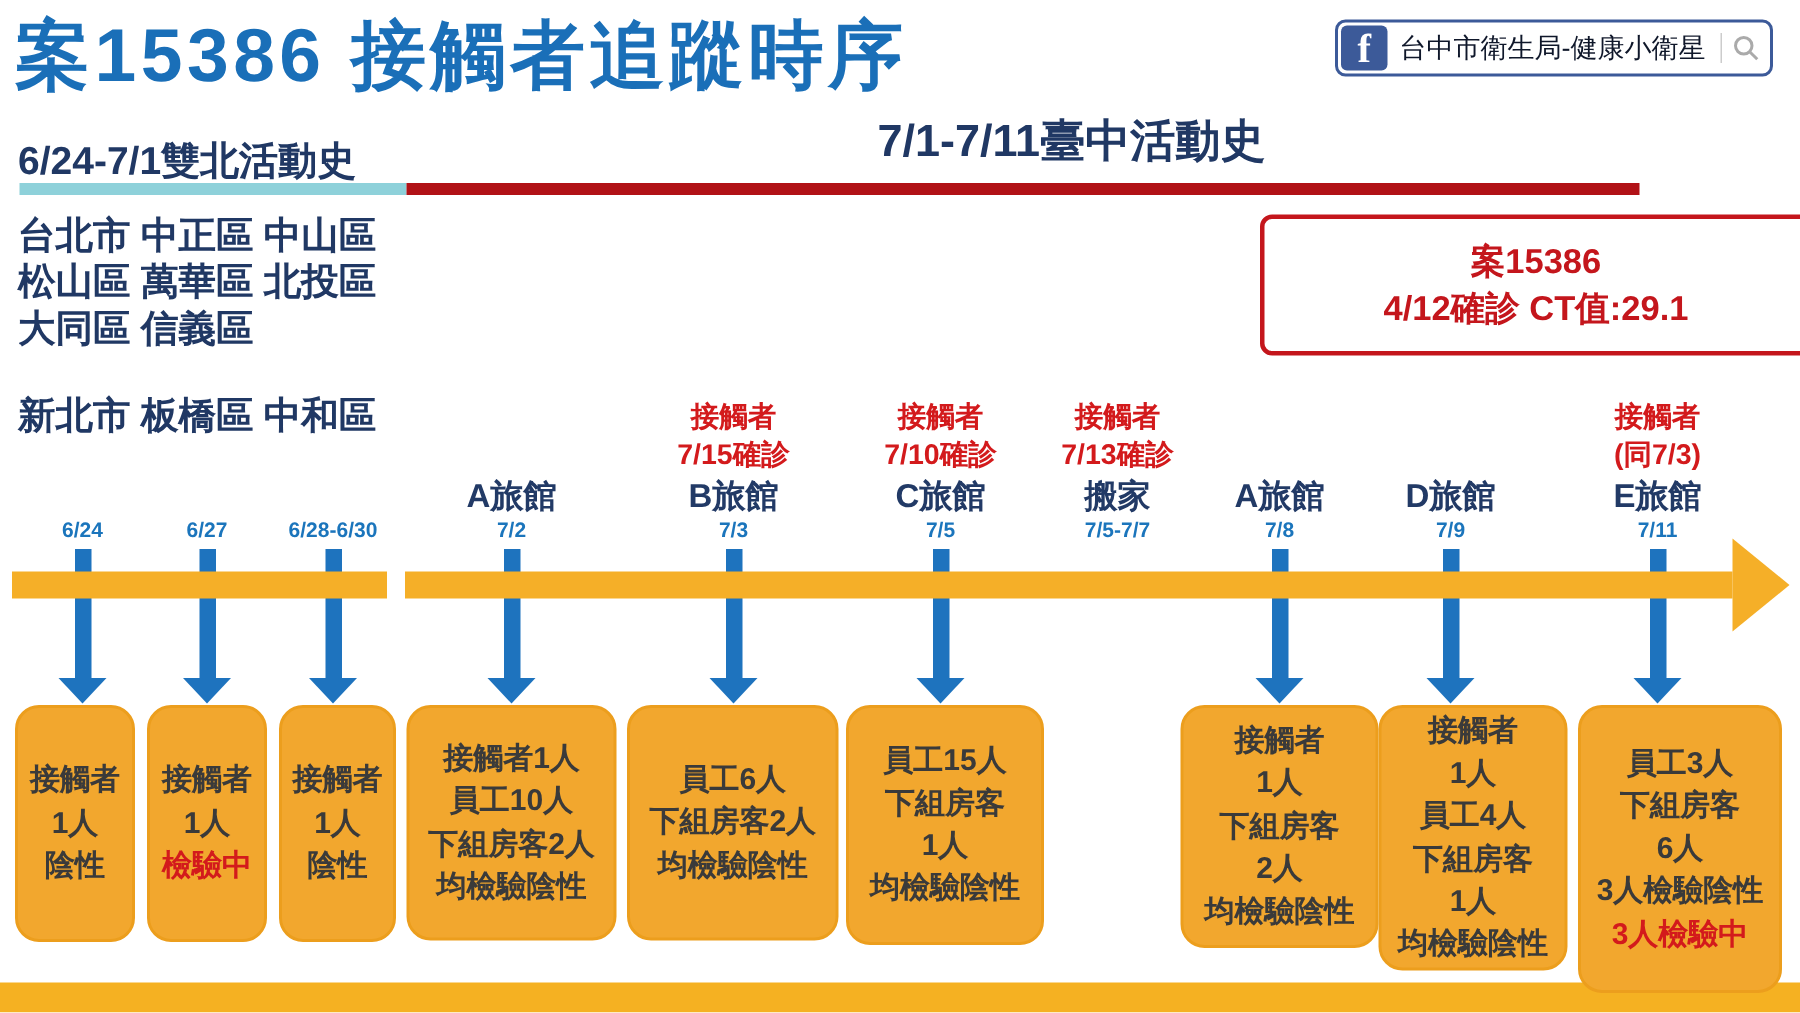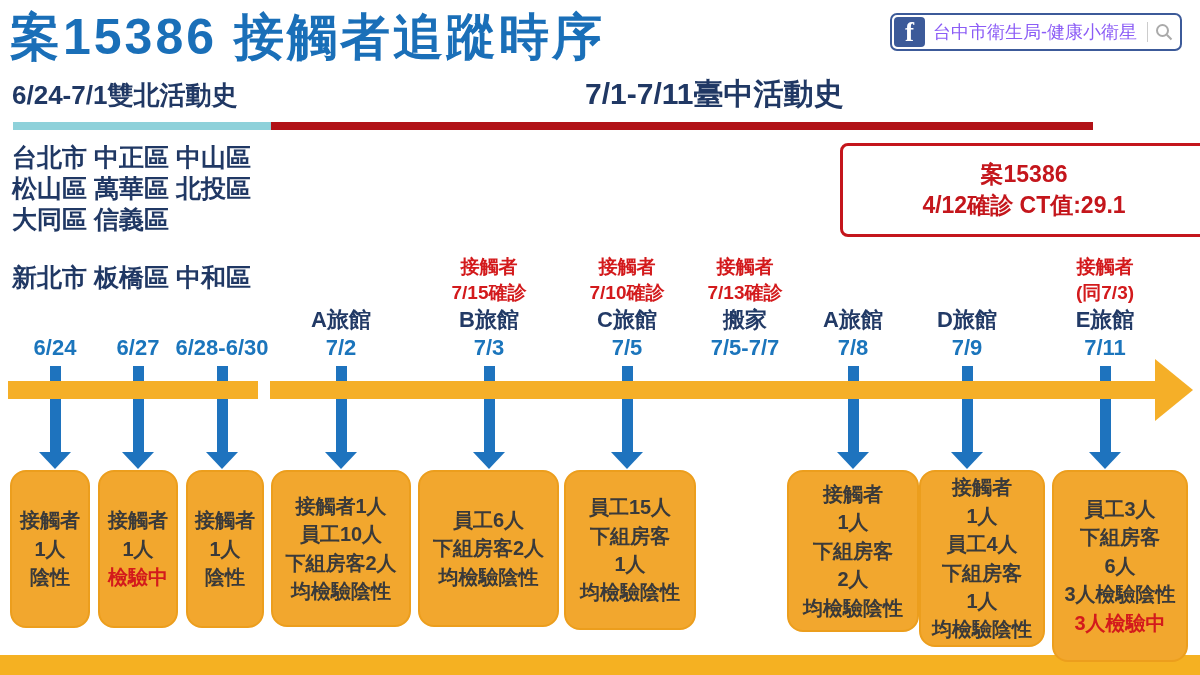--- a/index.html
+++ b/index.html
@@ -21,27 +21,27 @@
     border:2px solid #3c5a99;border-radius:7px;background:#fff;
     display:flex;align-items:center;padding:2px;
   }
   .fb-logo{
     width:31px;height:30px;background:#3c5a99;border-radius:4px;
     color:#fff;font-family:"Liberation Serif","DejaVu Serif",serif;
     font-weight:bold;font-size:27px;line-height:30px;text-align:center;
     flex:0 0 auto;
   }
   .fb-name{
-    font-size:18px;color:#8b5cf6;padding:0 10px 0 8px;white-space:nowrap;
+    font-size:18px;color:#0f172a;padding:0 10px 0 8px;white-space:nowrap;
   }
   .fb-search{
     border-left:1px solid #ccc;padding:0 4px 0 6px;display:flex;align-items:center;
   }
   
-  .period1{left:12px;top:78px;font-size:26px;font-weight:bold;color:#203864;white-space:nowrap;}
+  .period1{left:12px;top:90px;font-size:26px;font-weight:bold;color:#203864;white-space:nowrap;}
   .period2{left:585px;top:74px;font-size:30px;font-weight:bold;color:#203864;white-space:nowrap;}
   .bar-teal{left:13px;top:122px;width:258px;height:8px;background:#8ed1da;}
   .bar-red{left:271px;top:122px;width:822px;height:8px;background:#b11217;}
   
   .districts{
     left:12px;top:142px;width:300px;
     font-size:25px;font-weight:bold;color:#203864;line-height:31px;
   }
   .districts div{min-height:27px;}
   
@@ -53,21 +53,21 @@
     white-space:nowrap;
   }
   
   .ecol{
     top:238px;height:126px;width:150px;
     display:flex;flex-direction:column;justify-content:flex-end;align-items:center;
     text-align:center;
   }
   .ealert{color:#d31a1c;font-weight:bold;font-size:19px;line-height:1.35;white-space:nowrap;}
   .eloc{color:#223a66;font-weight:bold;font-size:22px;line-height:1.25;white-space:nowrap;text-align:right;}
-  .edate{color:#1b75bc;font-weight:bold;font-size:22px;line-height:1.4;white-space:nowrap;}
+  .edate{color:#1b75bc;font-weight:bold;font-size:14px;line-height:1.4;white-space:nowrap;}
   
   .tl-seg{top:381px;height:18px;background:#f5af28;z-index:3;}
   .tl-head{
     top:359px;left:1155px;width:0;height:0;z-index:3;
     border-top:31px solid transparent;border-bottom:31px solid transparent;
     border-left:38px solid #f5af28;
   }
   
   .arrow{top:366px;width:0;height:0;z-index:2;}
   .arrow .stem{position:absolute;left:-5px;top:0;width:11px;height:86px;background:#1e73be;}

